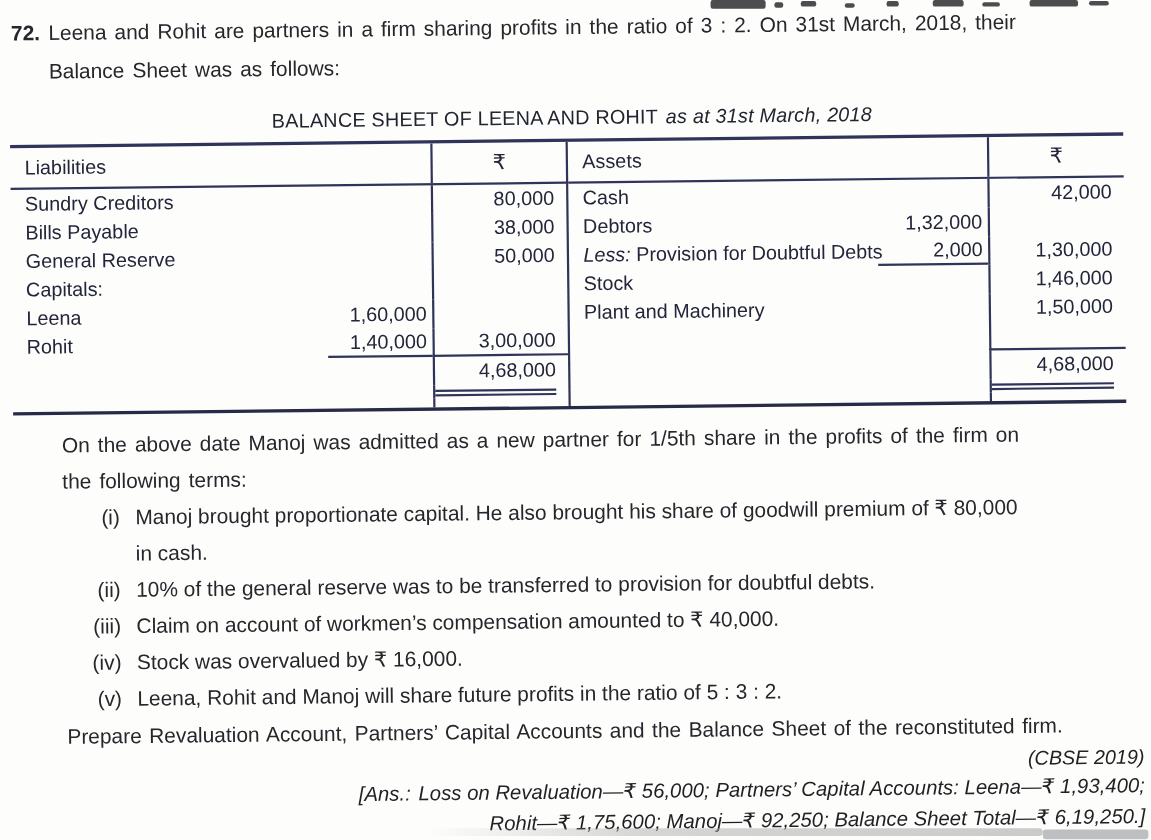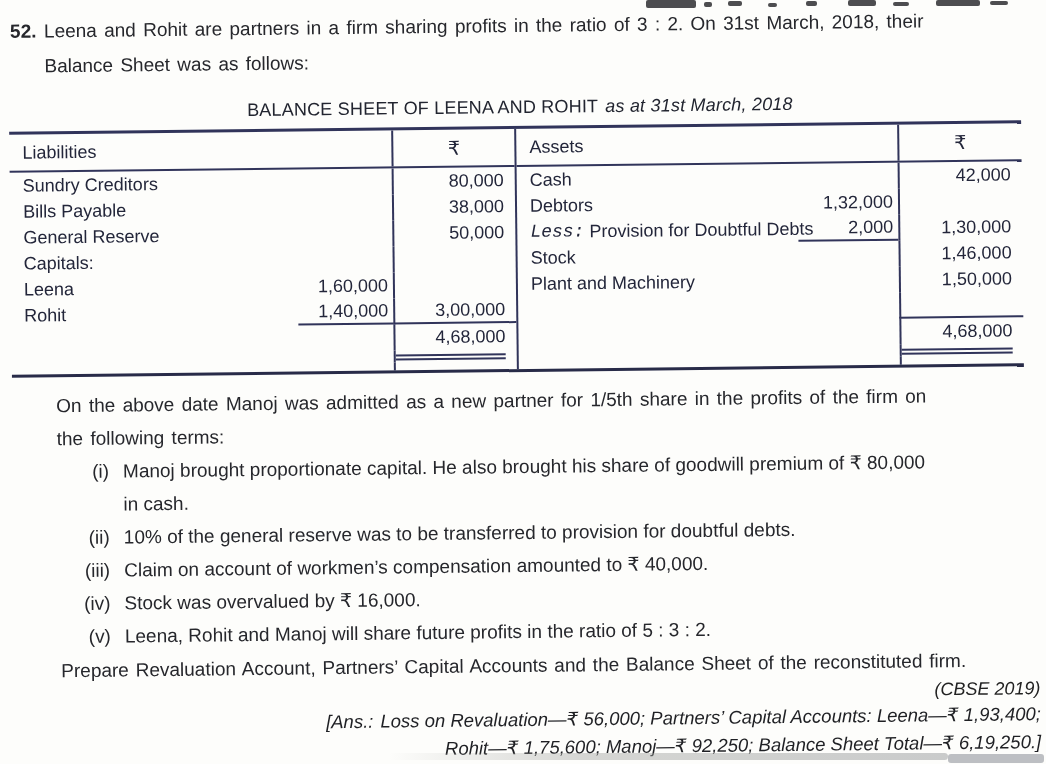--- a/index.html
+++ b/index.html
@@ -55,21 +55,21 @@
   .amt{justify-content:flex-end;padding-right:11px;border-left:2px solid var(--rule);white-space:nowrap;}
   .amt.ctr{justify-content:center;padding-right:0;font-size:19px;}
   .left .lbl{width:287px;}
   .left .sub{width:95px;}
   .left .amt{width:123px;}
   .right{border-left:2px solid var(--rule);}
   .right .lbl{width:281px;}
   .right .sub{width:100px;}
   .right .amt{width:124px;}
   .ul{border-bottom:2px solid var(--rule);}
-  .less{font-style:italic;margin-right:5px;font-family:Liberation Mono, monospace;}
+  .less{font-style:italic;margin-right:5px;}
   .dbl{
     width:100%;height:6px;margin-top:1px;
     border-top:2px solid var(--rule);
     border-bottom:2px solid var(--rule);
   }
   
   .para{margin:12px 0 0 56px;font-size:19px;line-height:33px;word-spacing:2px;white-space:nowrap;}
   .terms{margin-top:0;font-size:19px;}
   .term{display:flex;}
   .term-marker{width:108px;text-align:right;line-height:33px;flex:none;}
@@ -103,21 +103,21 @@
   <div class="artifact" style="left:848px;top:0;width:28px;height:6px;"></div>
   <div class="artifact" style="left:893px;top:2px;width:16px;height:4px;"></div>
   <div class="artifact" style="left:936px;top:0;width:44px;height:6px;"></div>
   <div class="artifact" style="left:990px;top:1px;width:18px;height:4px;"></div>
 </div>
 
 <div id="page">
 
   <div class="q-block">
     <div class="q-line first">
-      <span class="q-num">52.</span><span>Leena and Rohit are partners in a firm sharing profits in the ratio of 3 : 2. On 31st March, 2018, their</span>
+      <span class="q-num">72.</span><span>Leena and Rohit are partners in a firm sharing profits in the ratio of 3 : 2. On 31st March, 2018, their</span>
     </div>
     <div class="q-line cont">Balance Sheet was as follows:</div>
   </div>
 
   <div class="bs-title">
     <span>BALANCE SHEET OF LEENA AND ROHIT</span><span class="it">as at 31st March, 2018</span>
   </div>
 
   <div class="bs-table">
 

